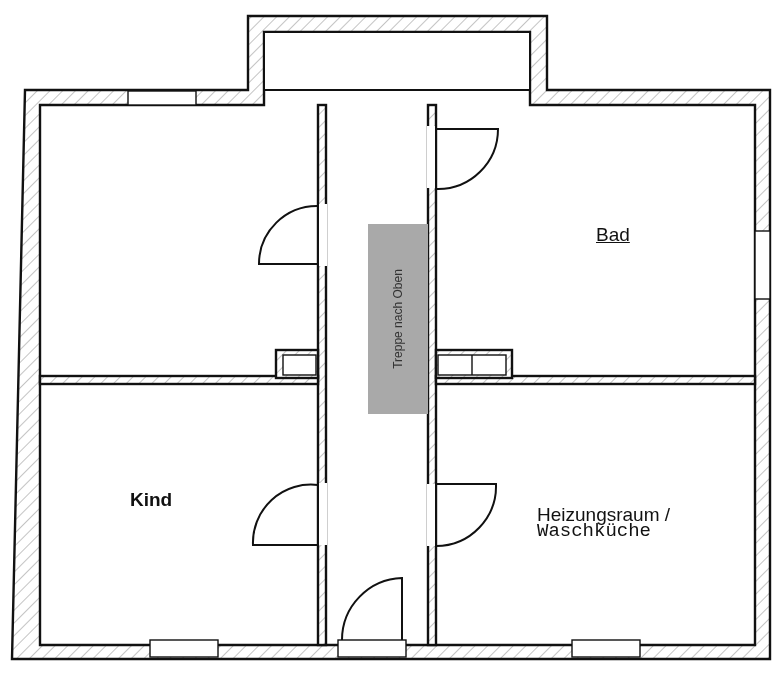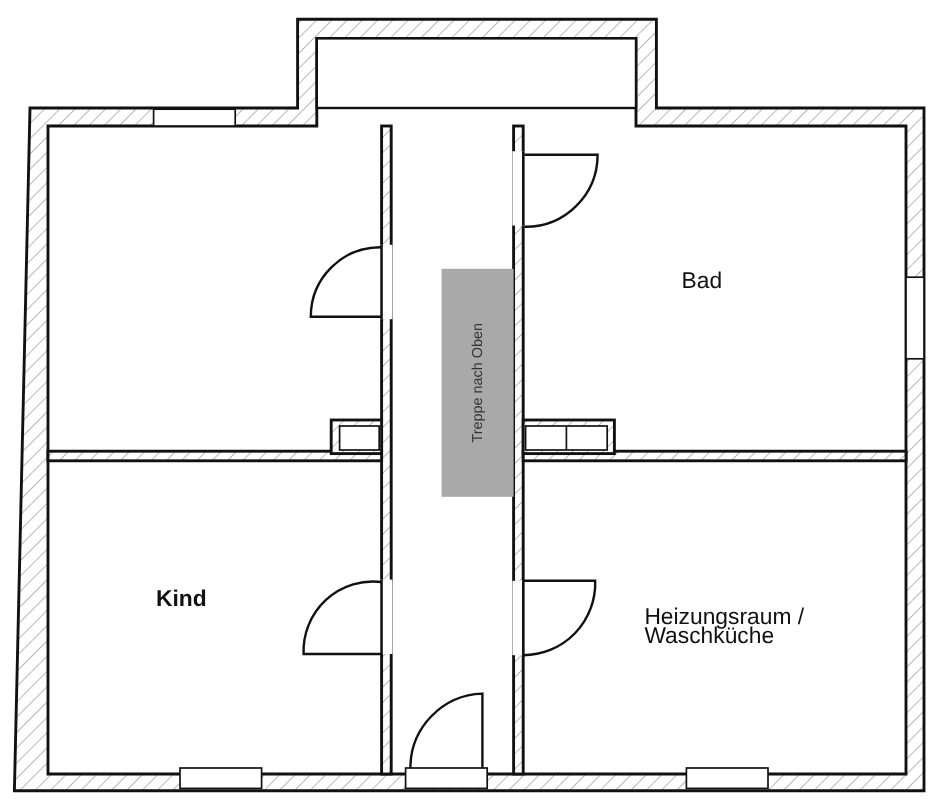--- a/index.html
+++ b/index.html
@@ -62,16 +62,16 @@
   <path class="line" d="M318,485 A58,58 0 0 0 253,545 L318,545"></path>
   <path class="line" d="M437,129 L498,129 A60,60 0 0 1 437,189"></path>
   <path class="line" d="M436,484 L496,484 A60,60 0 0 1 436,546"></path>
   <path class="line" d="M402,640 L402,578 A62,62 0 0 0 342,640"></path>
 </svg>
 
 <div class="stair" style="left:368px; top:224px; width:60px; height:190px;">
   <span class="stair-text">Treppe nach Oben</span>
 </div>
 
-<div class="label" style="left:568px; top:222px;">Bad</div>
+<div class="label" style="left:596px; top:222px;text-decoration:underline;">Bad</div>
 <div class="label" style="left:130px; top:487px;font-weight:bold;">Kind</div>
 <div class="label" style="left:537px; top:502px;">Heizungsraum /</div>
-<div class="label" style="left:537px; top:518px;">Waschküche</div>
+<div class="label" style="left:537px; top:518px;font-family:Liberation Mono, monospace;">Waschküche</div>
 
 </body></html>

